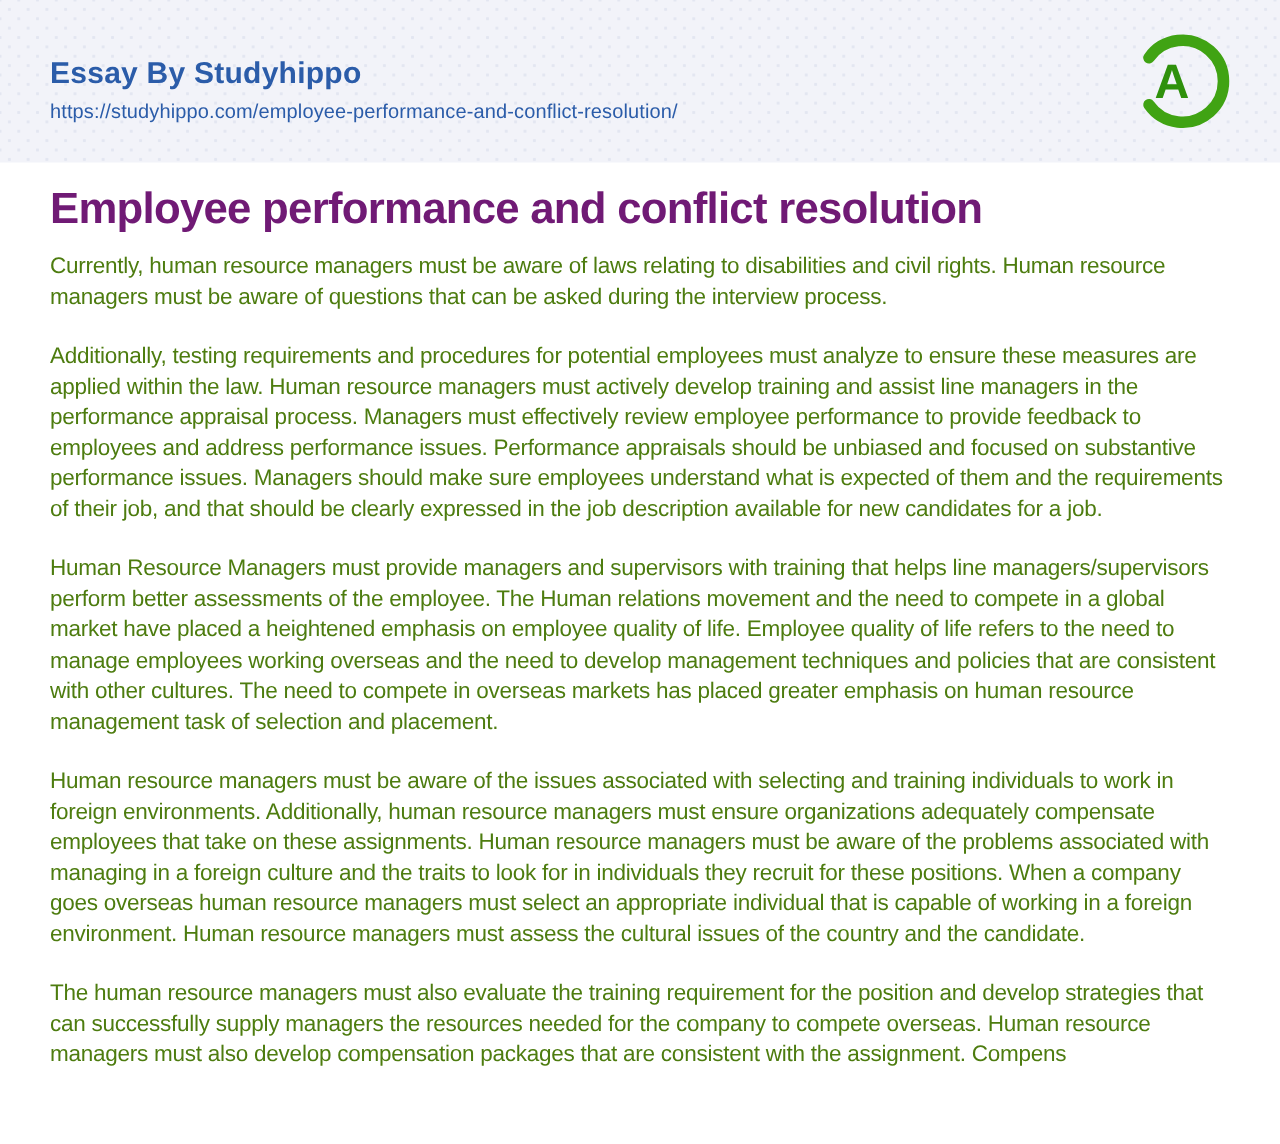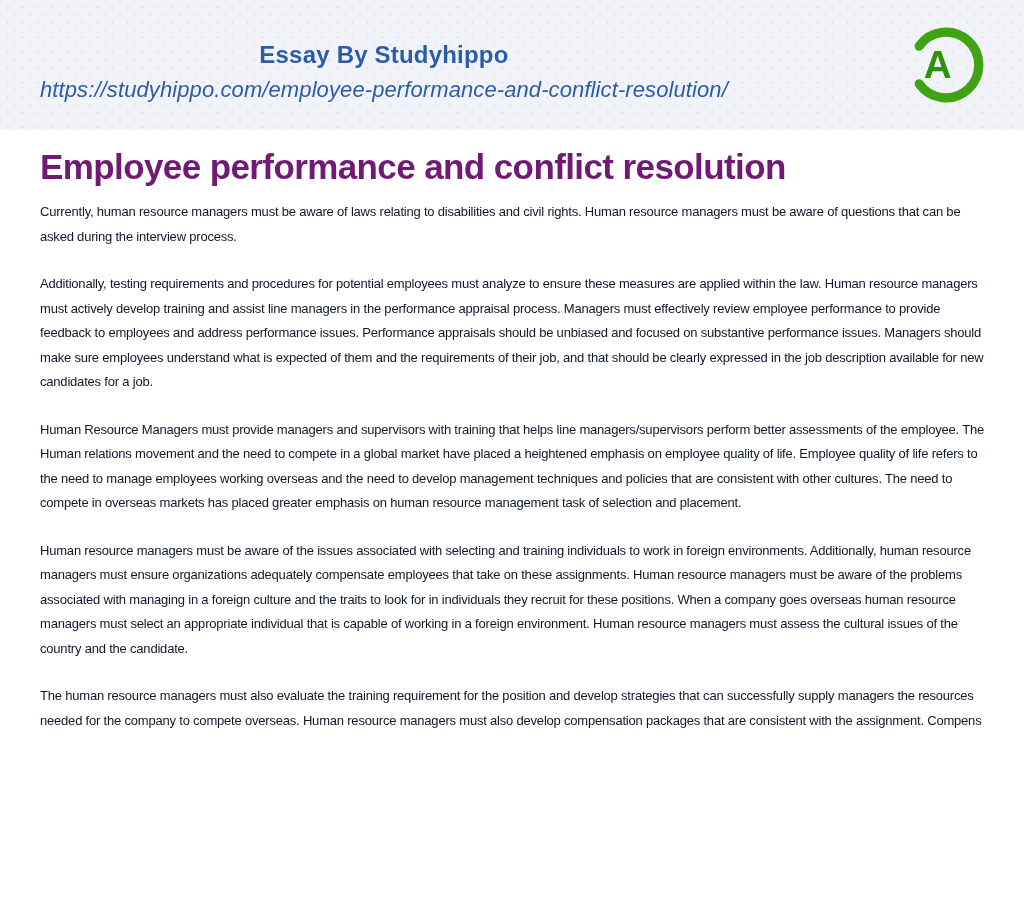--- a/index.html
+++ b/index.html
@@ -27,48 +27,46 @@
     justify-content: space-between;
     padding: 0 36px 0 40px;
   }
   .header-text { padding-top: 14px; }
   .site-label {
     color: #2b5ca9;
     font-size: 24px;
     font-weight: bold;
     letter-spacing: 0.2px;
     margin-bottom: 8px;
-    text-align: center;
   }
   .page-url {
     color: #2b5ca9;
-    font-size: 22px;
+    font-size: 16px;
     font-weight: normal;
     letter-spacing: 0.1px;
     cursor: pointer;
-    font-style: italic;
   }
   .logo { width: 84px; height: 94px; display: flex; align-items: center; justify-content: center; cursor: pointer; }
 
   
   .article { padding: 17px 40px 0 40px; }
   .article-title {
     margin: 0 0 13px 0;
     font-size: 35px;
     font-weight: bold;
     letter-spacing: -0.6px;
     color: #701a75;
     line-height: 1.15;
   }
   .article p {
     margin: 0 0 23px 0;
-    font-size: 13px;
+    font-size: 18px;
     line-height: 24.5px;
     letter-spacing: -0.2px;
-    color: #0f172a;
+    color: #4d7c0f;
   }
 </style>
 </head>
 <body>
 
 <div class="page">
 
   <header class="site-header">
     <div class="header-text">
       <div class="site-label">Essay By Studyhippo</div>

